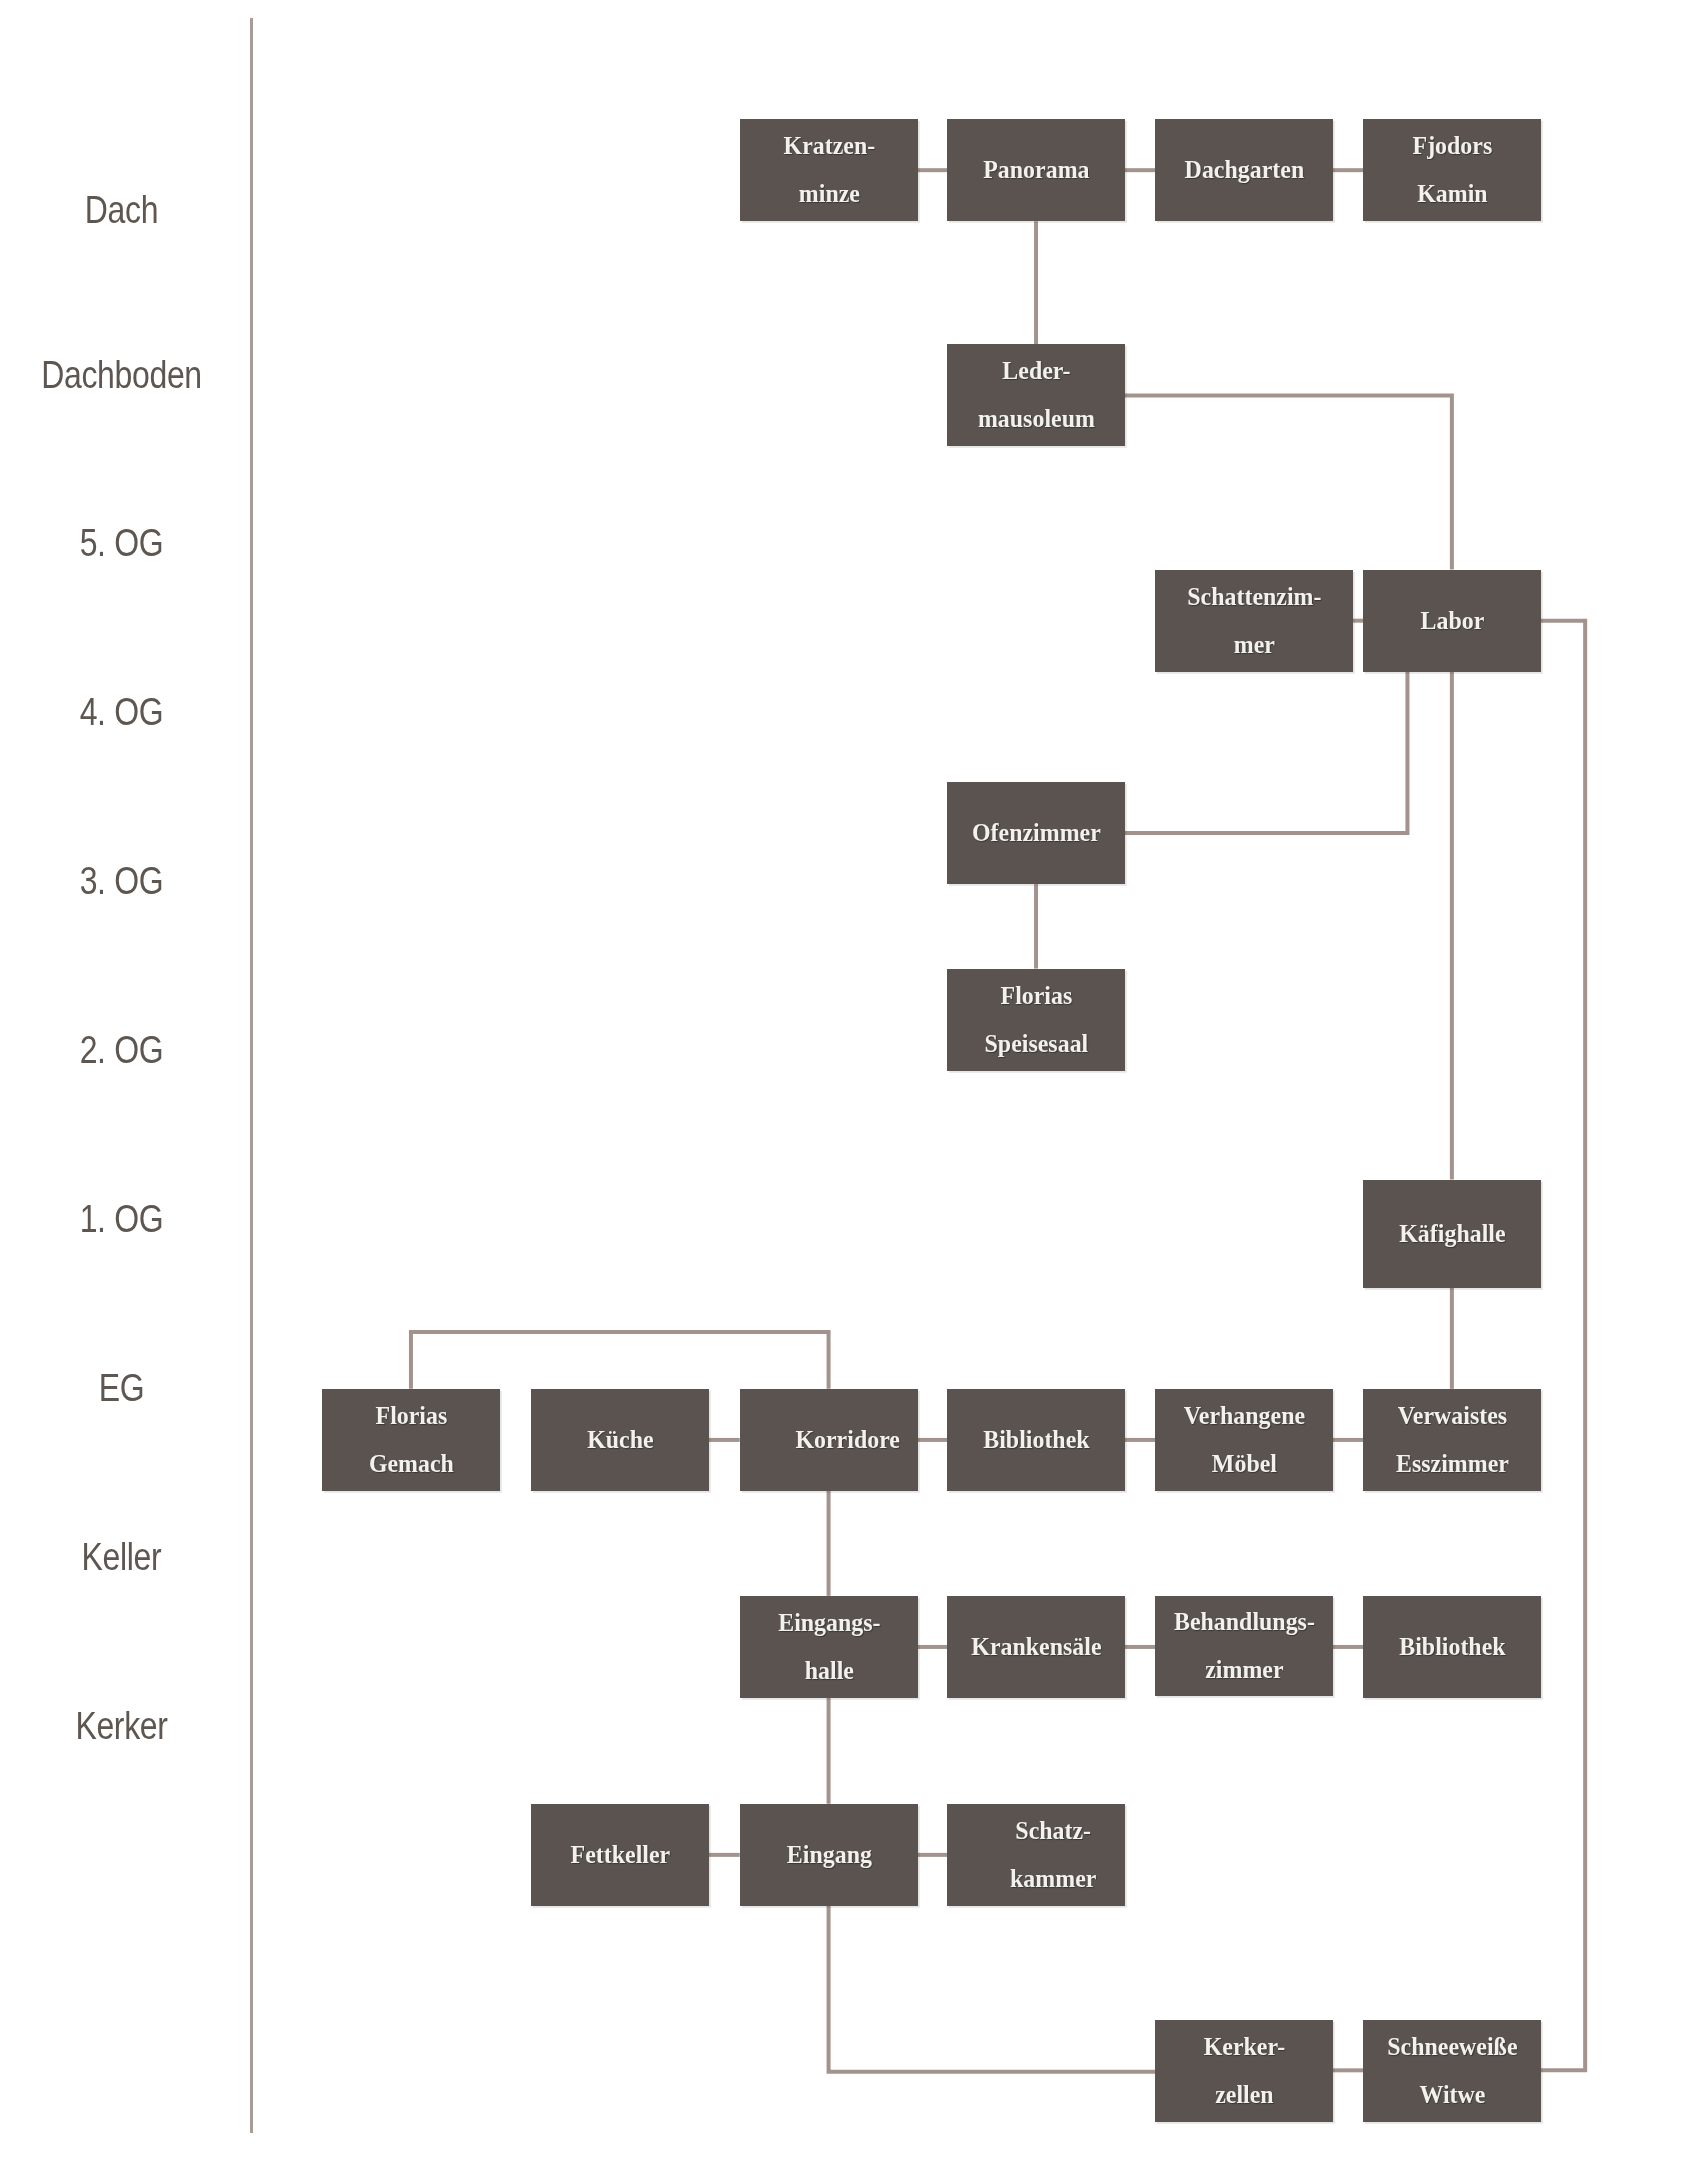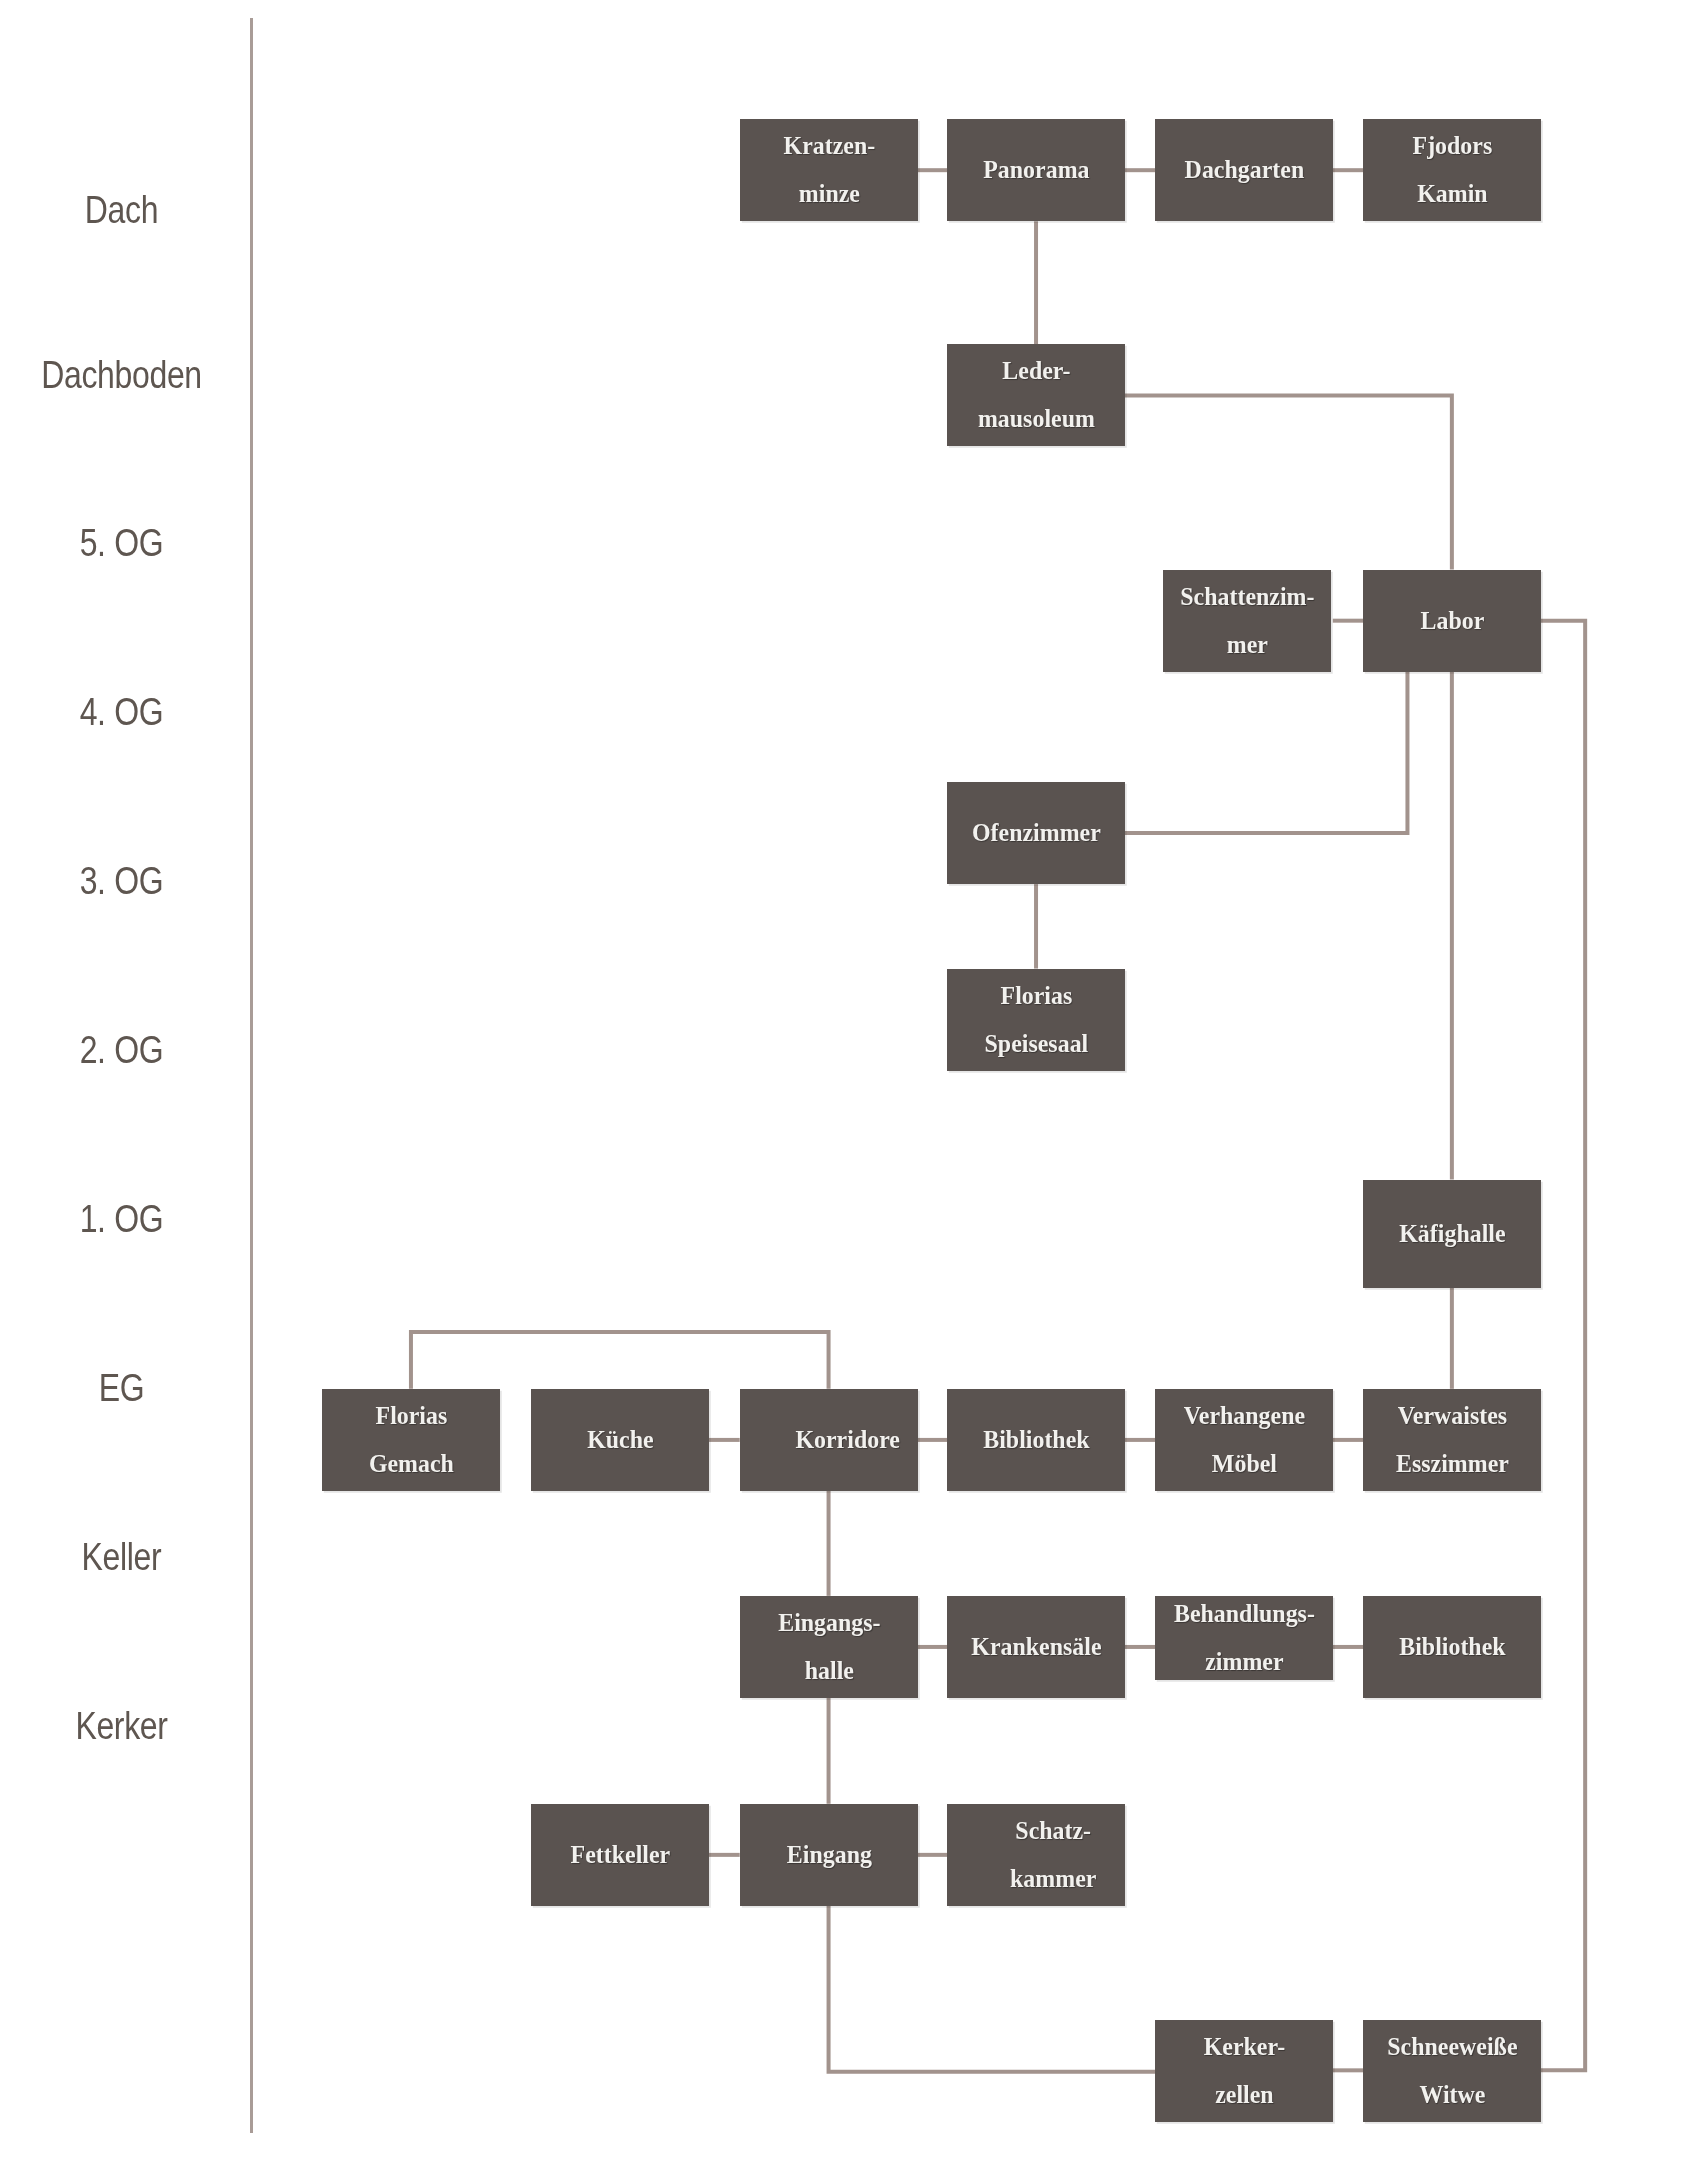--- a/index.html
+++ b/index.html
@@ -112,21 +112,21 @@
       </div>
       <div class="room" style="left: 1155px; top: 119px; width: 178px; height: 102px;">
         <span>Dachgarten</span>
       </div>
       <div class="room" style="left: 1363px; top: 119px; width: 178px; height: 102px;">
         <span>Fjodors<br>Kamin</span>
       </div>
       <div class="room" style="left: 947px; top: 344px; width: 178px; height: 102px;">
         <span>Leder-<br>mausoleum</span>
       </div>
-      <div class="room" style="left: 1155px; top: 570px; width: 168px; height: 102px; margin-left: 8px;">
+      <div class="room" style="left: 1155px; top: 570px; width: 198px; height: 102px;">
         <span>Schattenzim-<br>mer</span>
       </div>
       <div class="room" style="left: 1363px; top: 570px; width: 178px; height: 102px;">
         <span>Labor</span>
       </div>
       <div class="room" style="left: 947px; top: 782px; width: 178px; height: 102px;">
         <span>Ofenzimmer</span>
       </div>
       <div class="room" style="left: 947px; top: 969px; width: 178px; height: 102px;">
         <span>Florias<br>Speisesaal</span>
@@ -151,21 +151,21 @@
       </div>
       <div class="room" style="left: 1363px; top: 1389px; width: 178px; height: 102px;">
         <span>Verwaistes<br>Esszimmer</span>
       </div>
       <div class="room" style="left: 740px; top: 1596px; width: 178px; height: 102px;">
         <span>Eingangs-<br>halle</span>
       </div>
       <div class="room" style="left: 947px; top: 1596px; width: 178px; height: 102px;">
         <span>Krankensäle</span>
       </div>
-      <div class="room" style="left: 1155px; top: 1596px; width: 178px; height: 84px;">
+      <div class="room" style="left: 1155px; top: 1596px; width: 178px; height: 100px;">
         <span>Behandlungs-<br>zimmer</span>
       </div>
       <div class="room" style="left: 1363px; top: 1596px; width: 178px; height: 102px;">
         <span>Bibliothek</span>
       </div>
       <div class="room" style="left: 531px; top: 1804px; width: 178px; height: 102px;">
         <span>Fettkeller</span>
       </div>
       <div class="room" style="left: 740px; top: 1804px; width: 178px; height: 102px;">
         <span>Eingang</span>

